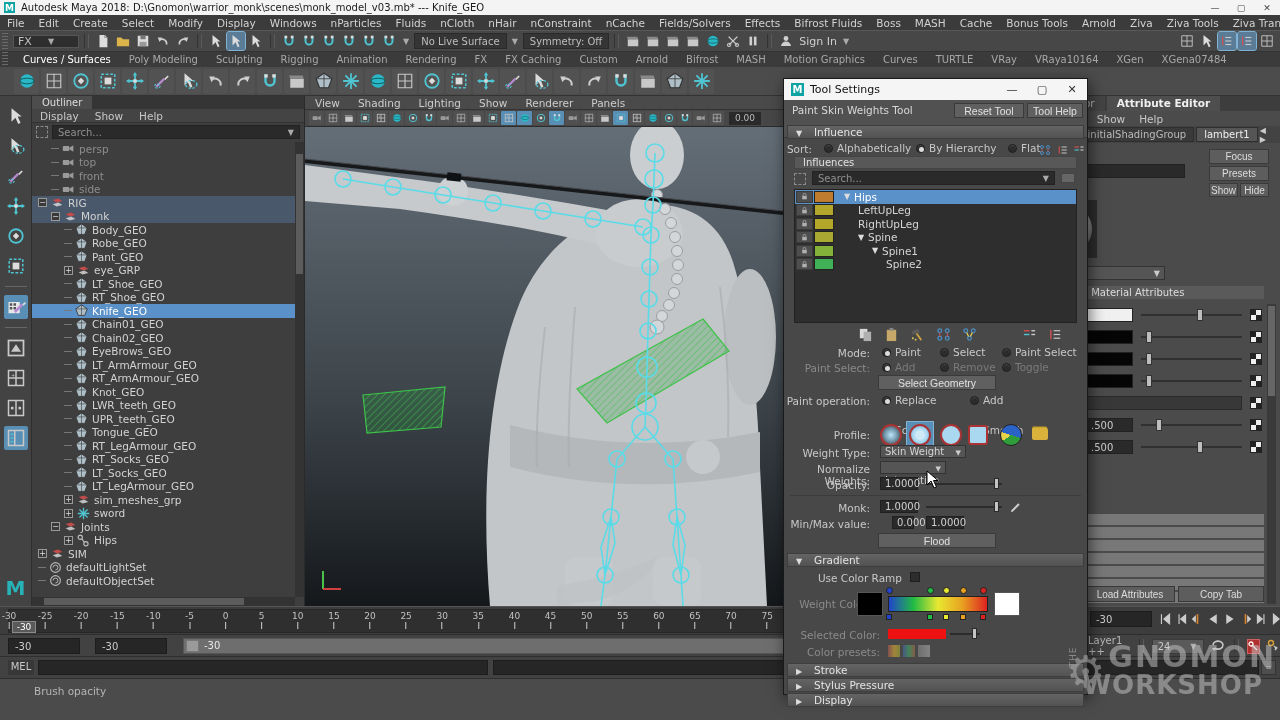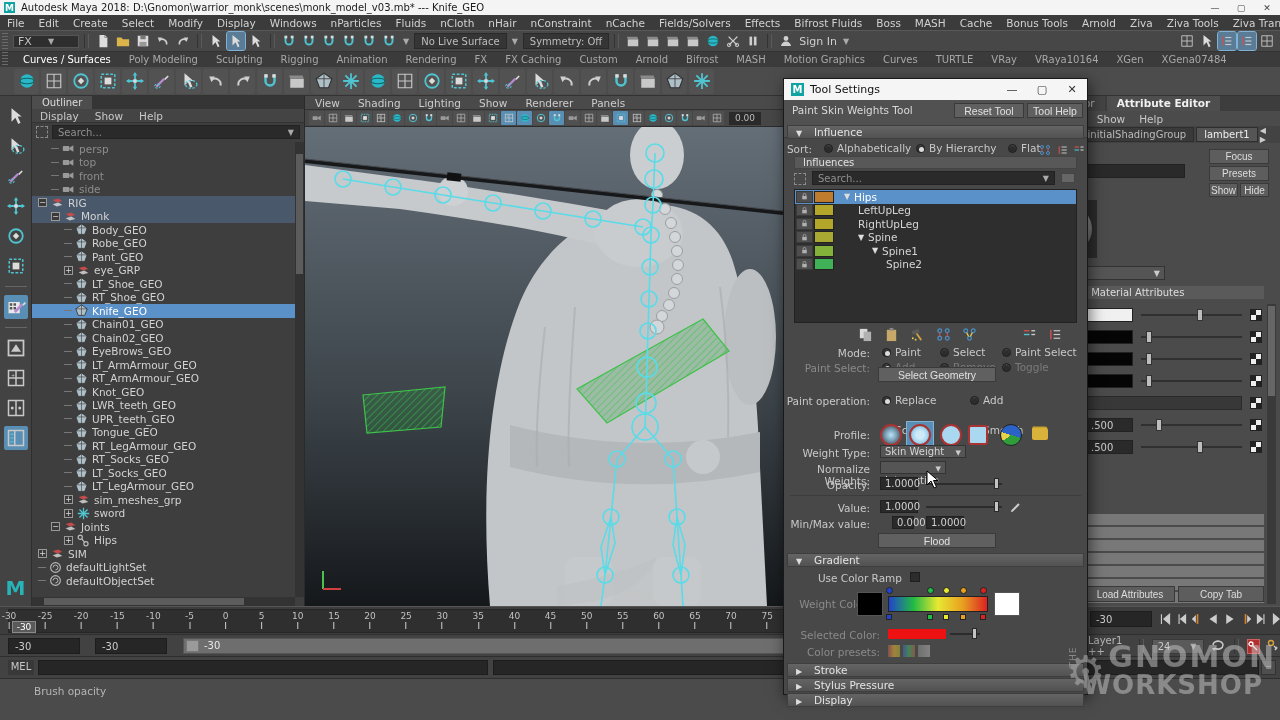--- a/index.html
+++ b/index.html
@@ -1697,21 +1697,21 @@
       </span>
       <span class="radio disabled" style="position: absolute; left: 156px; top: 1px;">
         <span class="dot"></span>
         <span>Remove</span>
       </span>
       <span class="radio disabled" style="position: absolute; left: 218px; top: 1px;">
         <span class="dot"></span>
         <span>Toggle</span>
       </span>
     </div>
-  <button class="ts-btn" id="select-geom" style="position:absolute;top:288px;">Select Geometry</button>
+  <button class="ts-btn" id="select-geom" style="position:absolute;top:296px;">Select Geometry</button>
   <div class="ts-row" style="top:314px;" id="ts-pop-row1">
       <span class="ts-label" style="width: 86px;">Paint operation:</span>
       <span class="radio sel" style="position: absolute; left: 98px; top: 1px;">
         <span class="dot"></span>
         <span>Replace</span>
       </span>
       <span class="radio" style="position: absolute; left: 186px; top: 1px;">
         <span class="dot"></span>
         <span>Add</span>
       </span>
@@ -1751,21 +1751,21 @@
   <div class="ts-row" style="top:398px;">
     <span class="ts-label">Opacity:</span>
     <span class="ts-field" style="left:96px;width:38px;">1.0000</span>
     <span class="slider" style="left:142px;width:76px;">
         <span class="track"></span>
         <span class="handle" style="left:68px;"></span>
       </span>
   </div>
   <div style="position:absolute;left:6px;right:6px;top:416px;border-top:1px solid #3c3c3c;"></div>
   <div class="ts-row" style="top:421px;">
-    <span class="ts-label">Value:</span>
+    <span class="ts-label">Monk:</span>
     <span class="ts-field" style="left:96px;width:38px;">1.0000</span>
     <span class="slider" style="left:142px;width:76px;">
         <span class="track"></span>
         <span class="handle" style="left:68px;"></span>
       </span>
     <span style="position:absolute;left:226px;top:1px;">
       <svg width="12" height="12" viewBox="0 0 12 12">
           <line x1="2" y1="10" x2="9" y2="3" stroke="#ccc" stroke-width="2"></line>
           <polygon points="1,11 3,10.5 1.5,9" fill="#ccc"></polygon>
         </svg>

